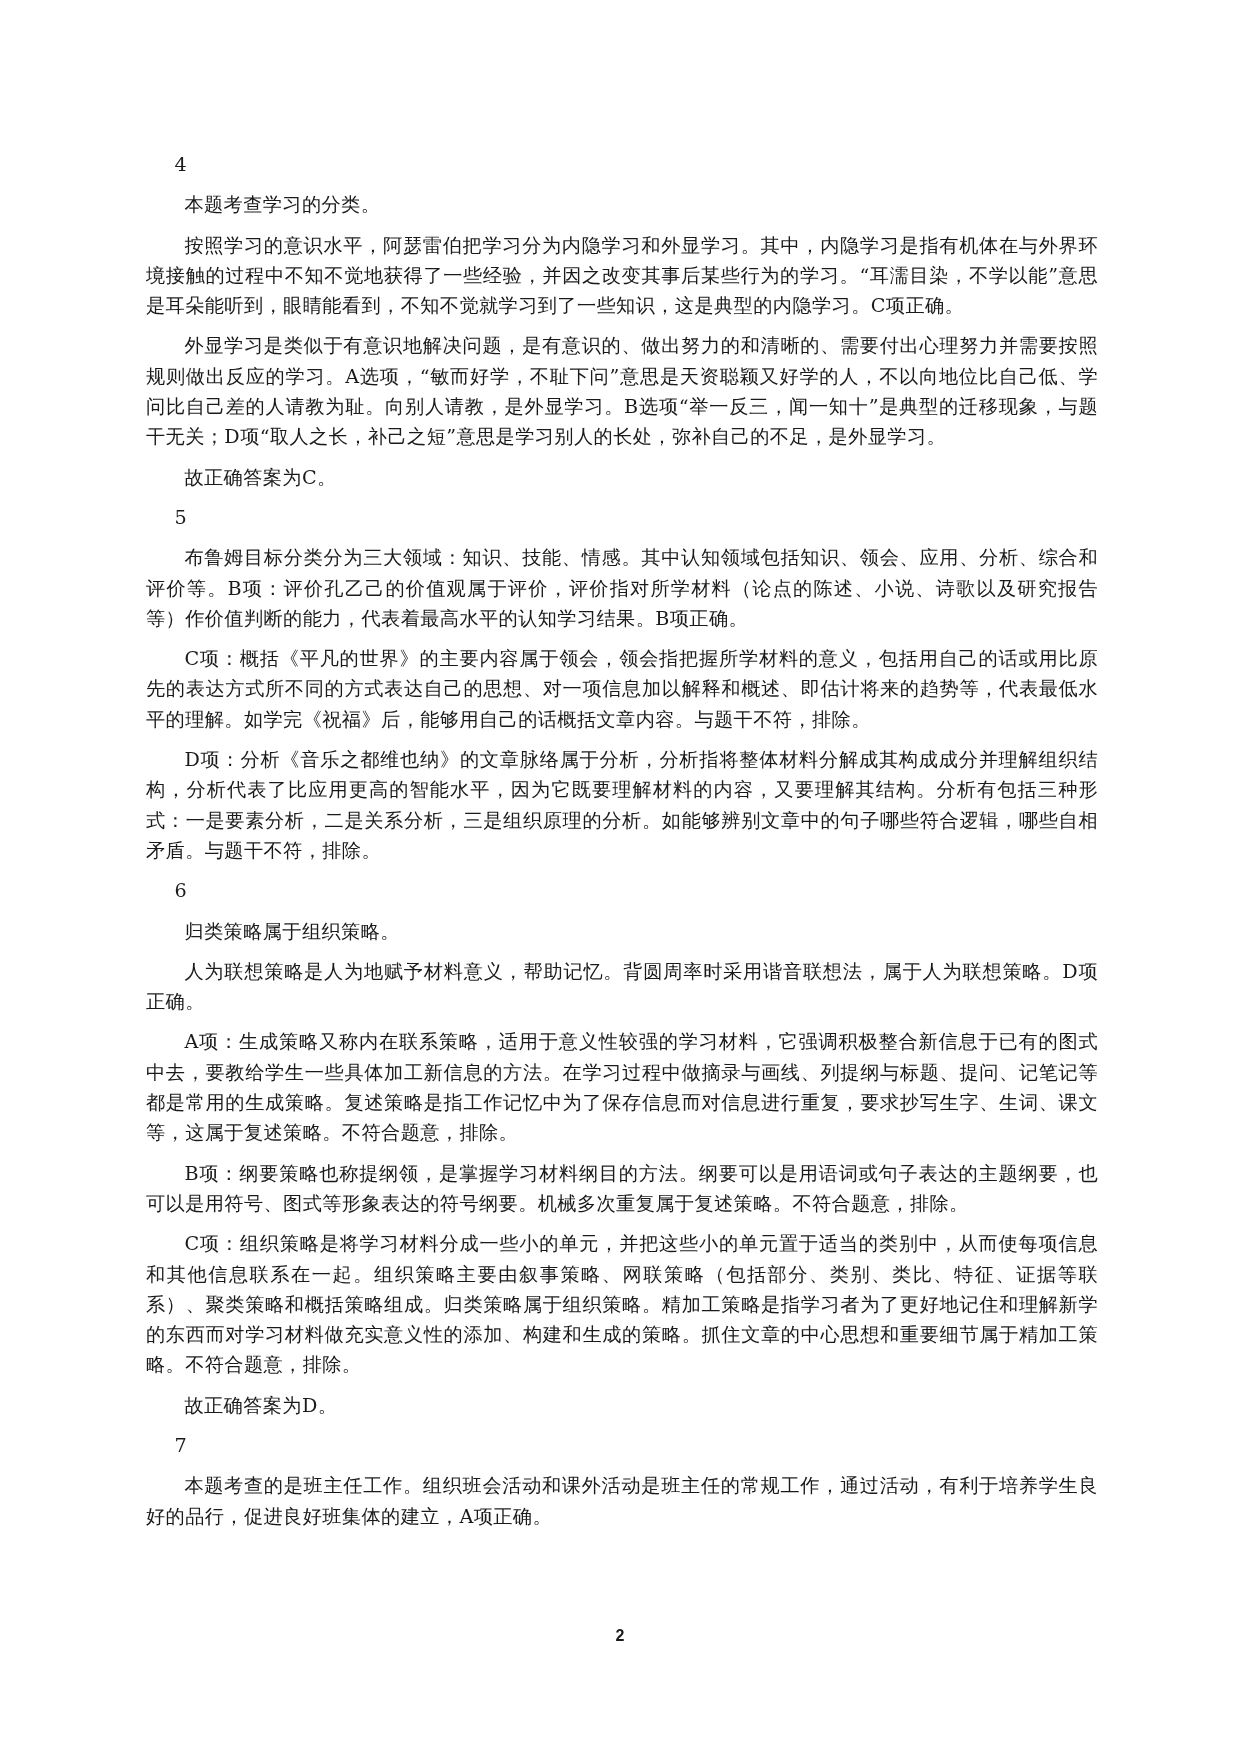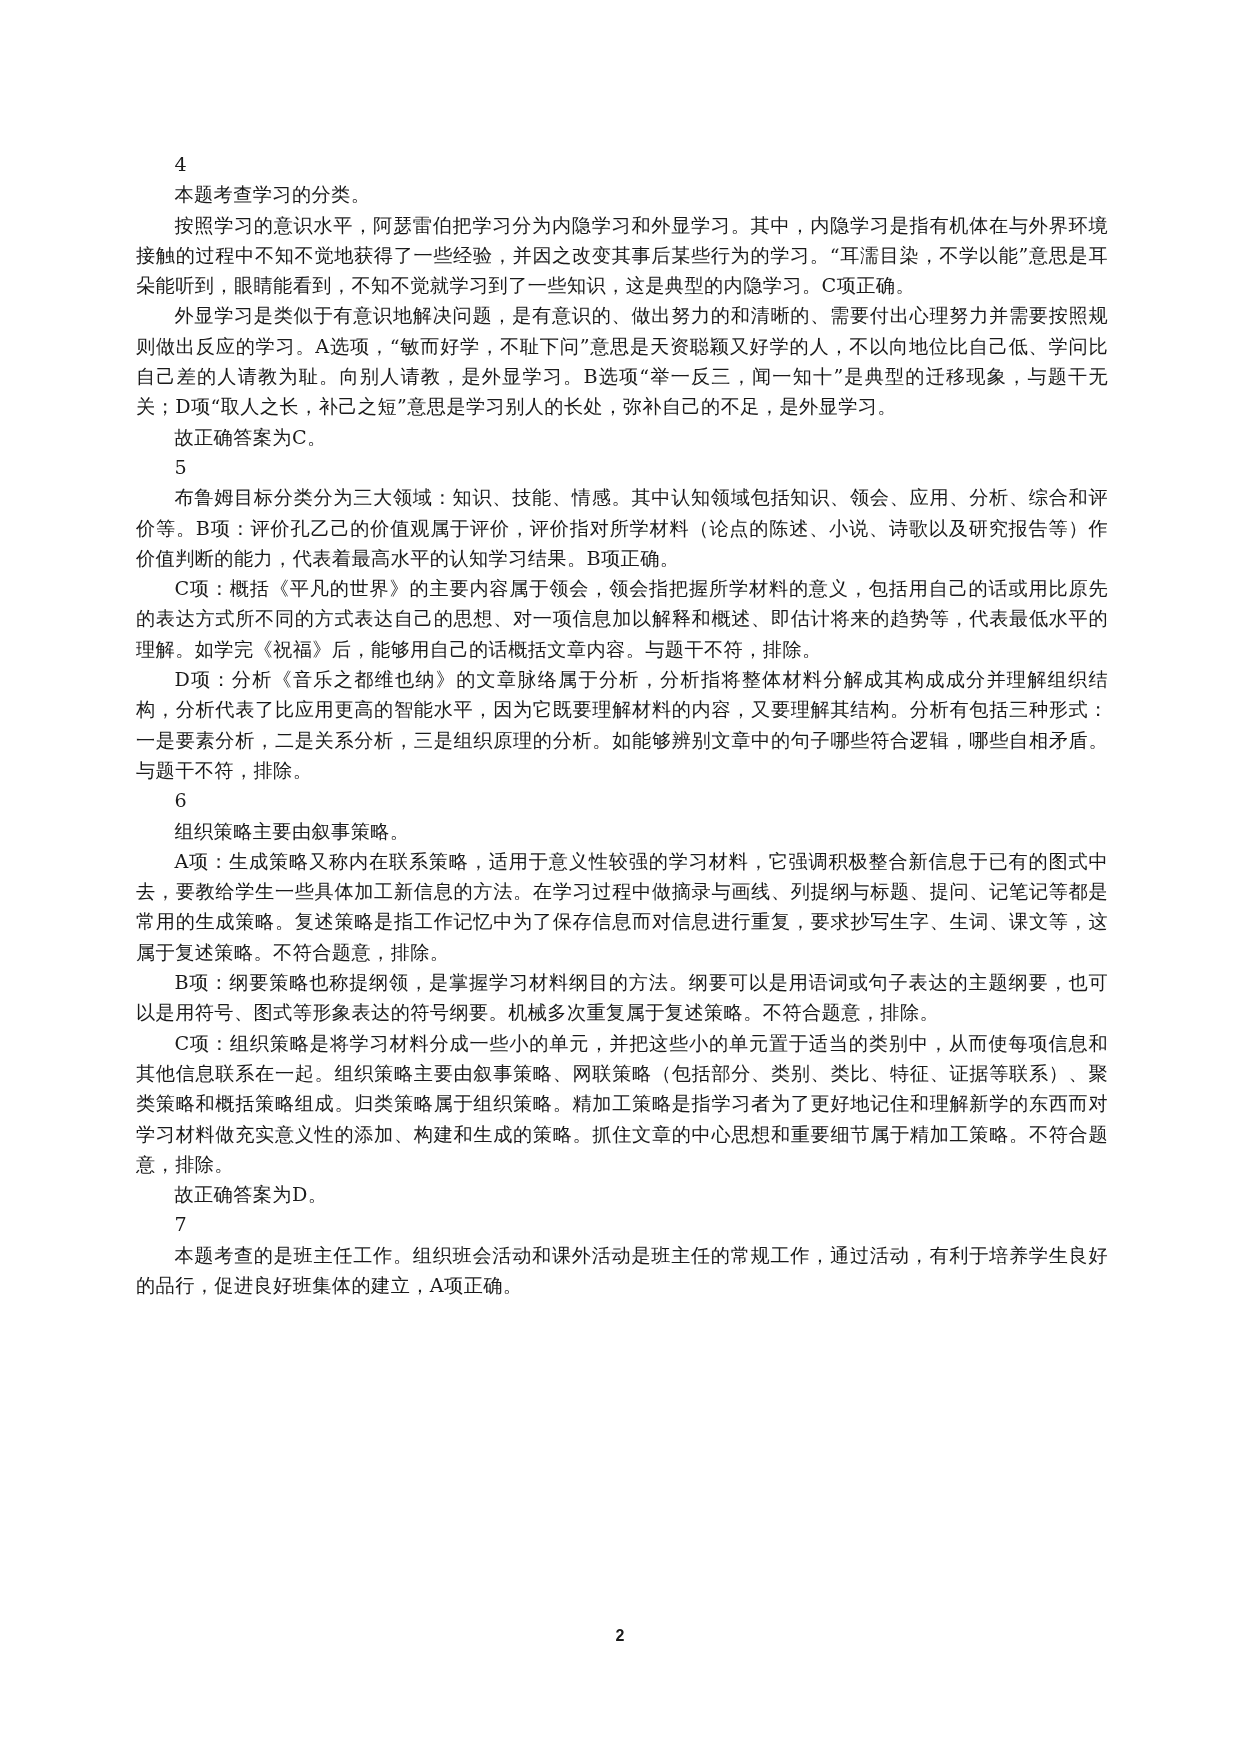--- a/index.html
+++ b/index.html
@@ -3,21 +3,21 @@
   <meta charset="utf-8">
   <style>
     html, body { margin: 0; padding: 0; background: #ffffff; }
     body { width: 1240px; height: 1754px; position: relative; overflow: hidden; }
     .page {
       position: absolute; left: 136px; top: 150px; width: 972px;
       font-family: "DejaVu Serif", "Liberation Serif", serif;
       font-size: 19.2px; line-height: 30.3px; color: #1a1a1a;
       text-align: justify; letter-spacing: 0.4px;
     }
-    .p { margin: 0; text-indent: 2em; }
+    .p { margin: 10px; text-indent: 2em; }
     .num { margin: 0; padding-left: 2em; text-indent: 0; }
     .page-number {
       position: absolute; left: 0; width: 1240px; top: 1627px; text-align: center;
       font-family: "Liberation Sans", sans-serif; font-weight: bold; font-size: 16px; color: #1a1a1a;
     }
   </style>
 </head>
 <body>
 
 <div class="page">
@@ -29,21 +29,22 @@
     <p class="p">故正确答案为C。</p>
   </section>
   <section>
     <p class="num">5</p>
     <p class="p">布鲁姆目标分类分为三大领域：知识、技能、情感。其中认知领域包括知识、领会、应用、分析、综合和评价等。B项：评价孔乙己的价值观属于评价，评价指对所学材料（论点的陈述、小说、诗歌以及研究报告等）作价值判断的能力，代表着最高水平的认知学习结果。B项正确。</p>
     <p class="p">C项：概括《平凡的世界》的主要内容属于领会，领会指把握所学材料的意义，包括用自己的话或用比原先的表达方式所不同的方式表达自己的思想、对一项信息加以解释和概述、即估计将来的趋势等，代表最低水平的理解。如学完《祝福》后，能够用自己的话概括文章内容。与题干不符，排除。</p>
     <p class="p">D项：分析《音乐之都维也纳》的文章脉络属于分析，分析指将整体材料分解成其构成成分并理解组织结构，分析代表了比应用更高的智能水平，因为它既要理解材料的内容，又要理解其结构。分析有包括三种形式：一是要素分析，二是关系分析，三是组织原理的分析。如能够辨别文章中的句子哪些符合逻辑，哪些自相矛盾。与题干不符，排除。</p>
   </section>
   <section>
     <p class="num">6</p>
-    <p class="p">组织策略主要由叙事策略。</p>
+    <p class="p">归类策略属于组织策略。</p>
+    <p class="p">人为联想策略是人为地赋予材料意义，帮助记忆。背圆周率时采用谐音联想法，属于人为联想策略。D项正确。</p>
     <p class="p">A项：生成策略又称内在联系策略，适用于意义性较强的学习材料，它强调积极整合新信息于已有的图式中去，要教给学生一些具体加工新信息的方法。在学习过程中做摘录与画线、列提纲与标题、提问、记笔记等都是常用的生成策略。复述策略是指工作记忆中为了保存信息而对信息进行重复，要求抄写生字、生词、课文等，这属于复述策略。不符合题意，排除。</p>
     <p class="p">B项：纲要策略也称提纲领，是掌握学习材料纲目的方法。纲要可以是用语词或句子表达的主题纲要，也可以是用符号、图式等形象表达的符号纲要。机械多次重复属于复述策略。不符合题意，排除。</p>
     <p class="p">C项：组织策略是将学习材料分成一些小的单元，并把这些小的单元置于适当的类别中，从而使每项信息和其他信息联系在一起。组织策略主要由叙事策略、网联策略（包括部分、类别、类比、特征、证据等联系）、聚类策略和概括策略组成。归类策略属于组织策略。精加工策略是指学习者为了更好地记住和理解新学的东西而对学习材料做充实意义性的添加、构建和生成的策略。抓住文章的中心思想和重要细节属于精加工策略。不符合题意，排除。</p>
     <p class="p">故正确答案为D。</p>
   </section>
   <section>
     <p class="num">7</p>
     <p class="p">本题考查的是班主任工作。组织班会活动和课外活动是班主任的常规工作，通过活动，有利于培养学生良好的品行，促进良好班集体的建立，A项正确。</p>
   </section>
 </div>

